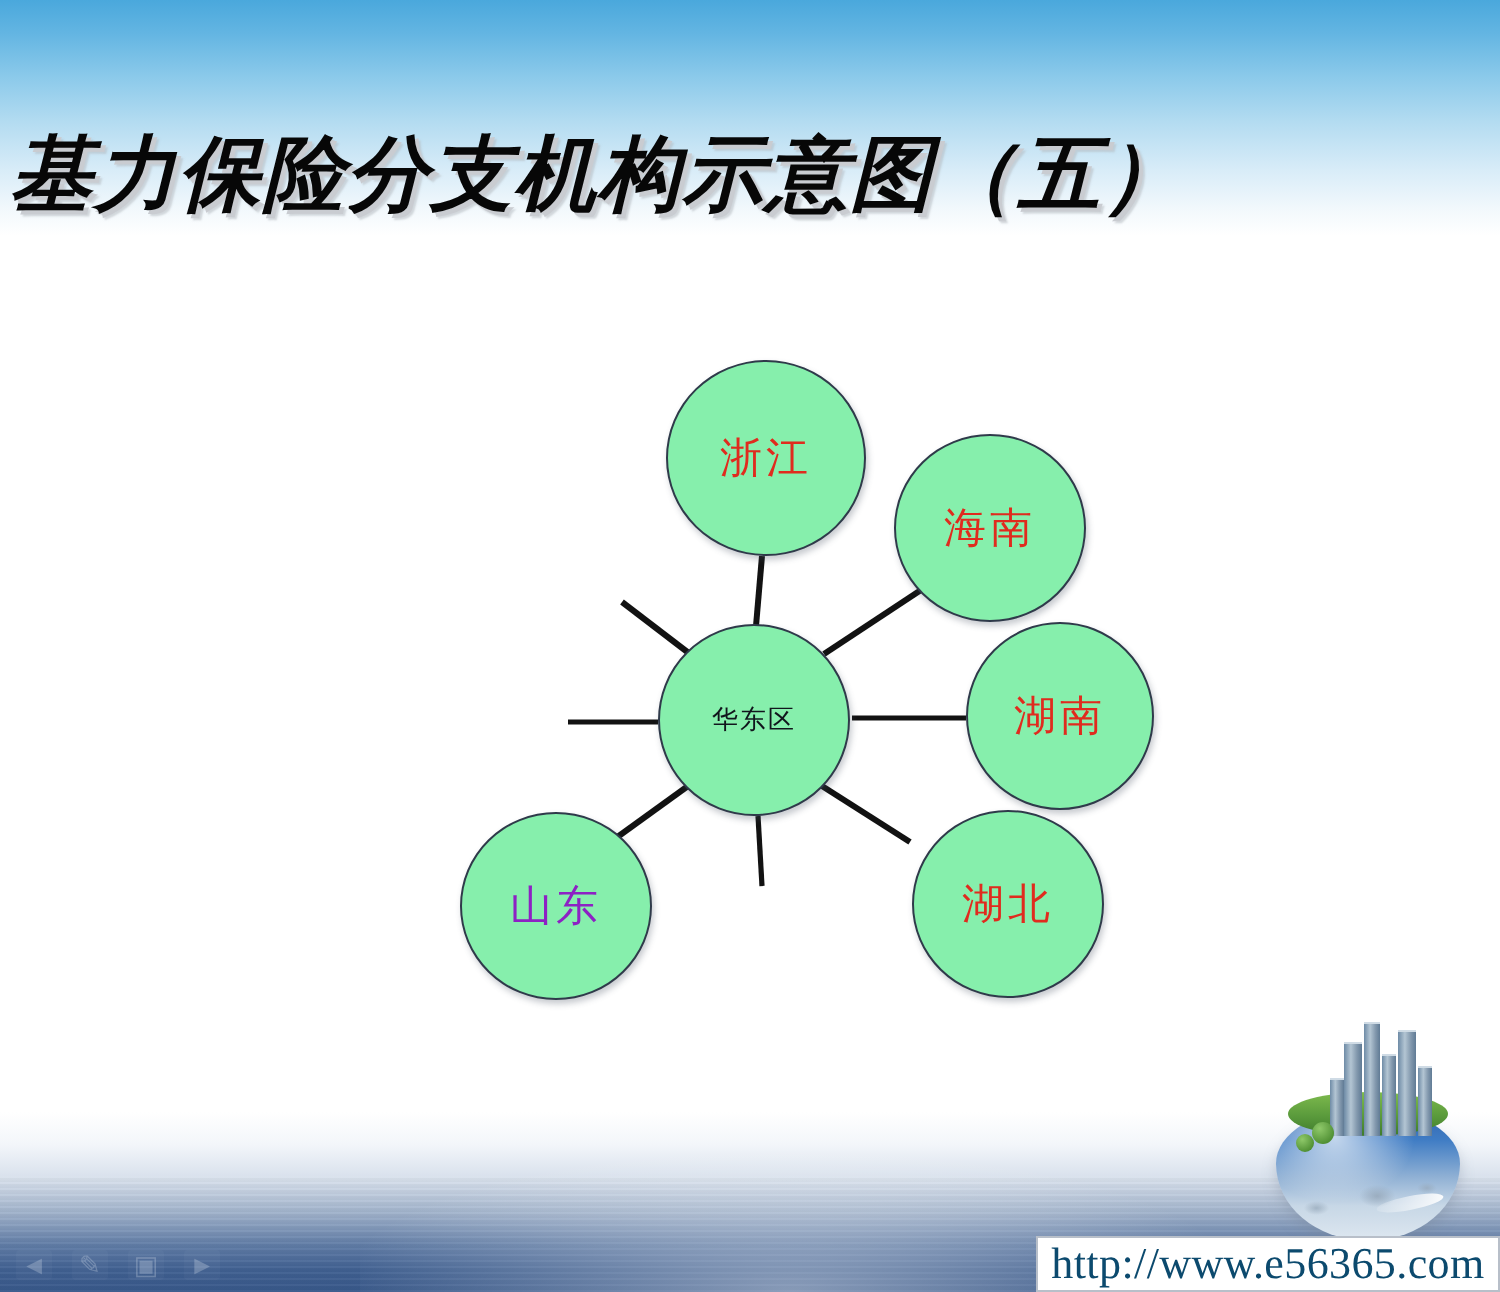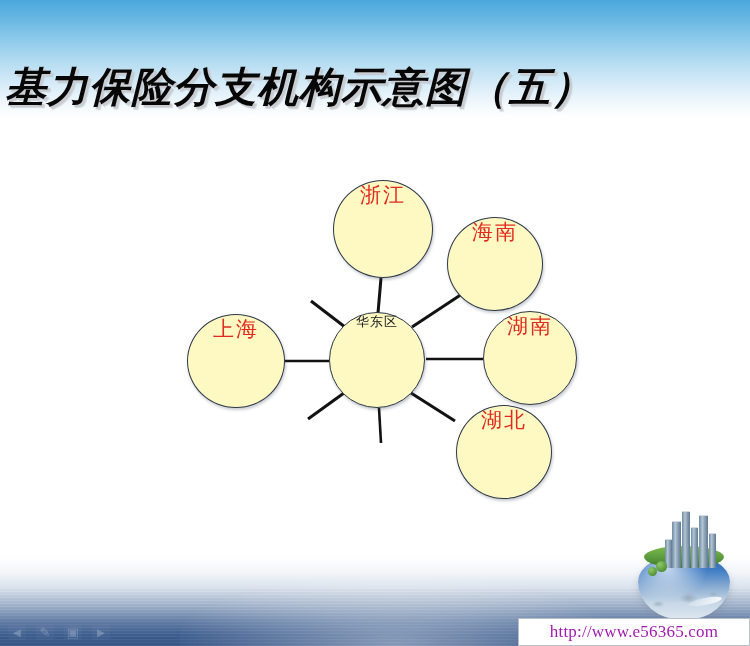--- a/index.html
+++ b/index.html
@@ -114,24 +114,25 @@
   }
   .connectors {
     position: absolute;
     left: 0; top: 0;
     width: 750px; height: 646px;
   }
 
   .node {
     position: absolute;
     border-radius: 50%;
-    background: #fef9c3;
+    background: #86efac;
     border: 1.2px solid #2f3a4a;
     box-sizing: border-box;
     display: flex;
+    align-items: center;
     justify-content: center;
     box-shadow: 1px 2px 3px rgba(70,80,95,.30);
   }
   .node .lbl {
     font-family: "Liberation Serif", "DejaVu Serif", serif;
     font-weight: 400;
     white-space: nowrap;
     letter-spacing: 2px;
   }
   .node.satellite .lbl {
@@ -210,22 +211,22 @@
     width: 232px; height: 28px;
     background: #ffffff;
     border: 1px solid #b8bfc9;
     box-sizing: border-box;
     display: flex;
     align-items: center;
     justify-content: center;
   }
   .url-box .url-text {
     font-family: "Liberation Serif", "DejaVu Serif", serif;
-    font-size: 17px;
-    color: #a21caf;
+    font-size: 22px;
+    color: #0c4a6e;
     letter-spacing: .2px;
   }
 </style>
 </head>
 <body>
 
 <div id="slide">
 
   <div class="sky-band"></div>
 
@@ -256,24 +257,24 @@
 
     <div class="node satellite" style="left:447px; top:217px; width:96px; height:94px;">
       <span class="lbl">海南</span>
     </div>
 
     <div class="node satellite" style="left:456px; top:405px; width:96px; height:94px;">
       <span class="lbl">湖北</span>
     </div>
 
 
-
-    <div class="node satellite" style="left:187px; top:314px; width:98px; height:94px;">
-      <span class="lbl">上海</span>
-    </div>
+    <div class="node satellite purple" style="left:230px; top:406px; width:96px; height:94px;">
+      <span class="lbl">山东</span>
+    </div>
+
 
 
     <div class="node center" style="left:329px; top:312px; width:96px; height:96px;">
       <span class="lbl">华东区</span>
     </div>
 
   </div>
 
   <div class="sea-band">
     <div class="sea-ripples"></div>

